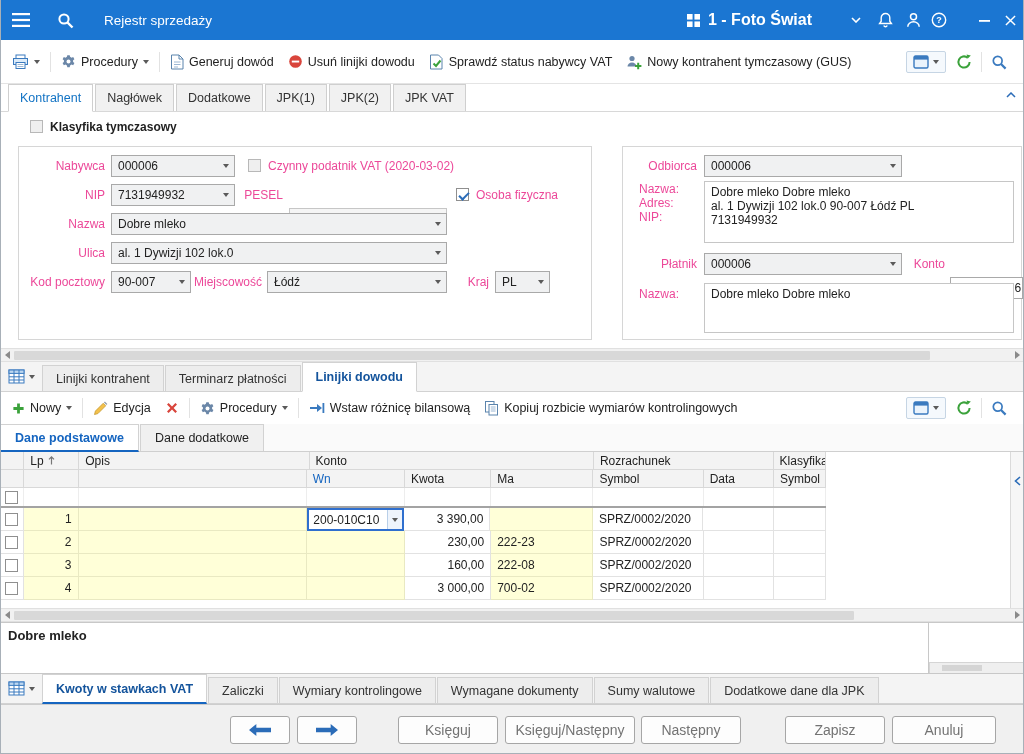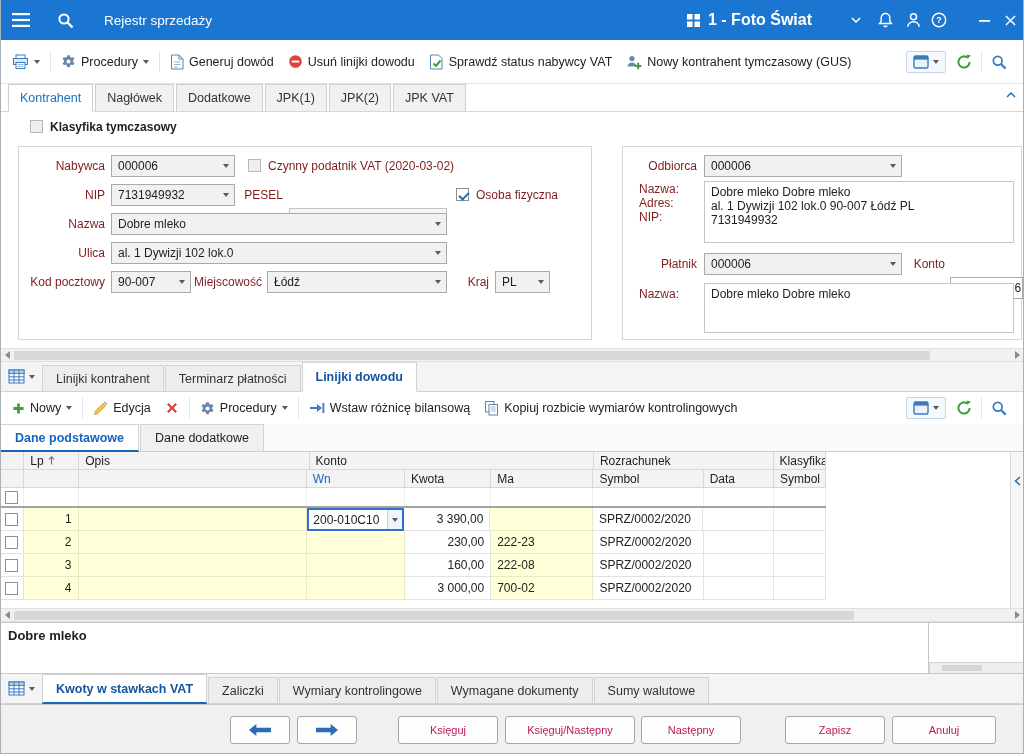--- a/index.html
+++ b/index.html
@@ -30,21 +30,21 @@
   #tabs1 { position:absolute; top:84px; left:0; width:1024px; height:28px; background:#fff; border-bottom:1px solid #d8d8d8; display:flex; align-items:flex-end; padding-left:8px; }
   .tab1 { height:27px; display:flex; align-items:center; padding:0 11px; background:#f1f1f1; border:1px solid #cfcfcf; border-bottom:none; margin-right:2px; font-size:12.5px; color:#333; cursor:pointer; }
   .tab1.active { background:#fff; color:#1273c4; height:28px; margin-bottom:-1px; border-bottom:1px solid #fff; }
   #tabs1-collapse { position:absolute; right:8px; top:8px; cursor:pointer; }
 
   
   #form { position:absolute; top:112px; left:0; width:1024px; height:236px; background:#fff; }
   .gbox { position:absolute; border:1px solid #d6d6d6; background:#fff; }
   #gb-left { left:18px; top:34px; width:574px; height:194px; }
   #gb-right { left:622px; top:34px; width:400px; height:194px; }
-  .flabel { position:absolute; height:22px; line-height:22px; text-align:right; color:#7f1d1d; white-space:nowrap; }
+  .flabel { position:absolute; height:22px; line-height:22px; text-align:right; color:#ec4899; white-space:nowrap; }
   .flabel.la { text-align:left; }
   .combo { position:absolute; height:22px; background:#f0f1f2; border:1px solid #a9a9a9; display:flex; align-items:center; cursor:pointer; }
   .combo .txt { flex:1; padding:0 6px; white-space:nowrap; overflow:hidden; }
   .combo .dd { width:16px; height:100%; display:flex; align-items:center; justify-content:center; }
   .inputbox { position:absolute; height:22px; line-height:20px; background:#fff; border:1px solid #a9a9a9; padding:0 6px; white-space:nowrap; overflow:hidden;margin-top:24px; }
   .inputbox.dis { background:#f5f5f5; border-color:#c6c6c6; }
   .infobox { position:absolute; background:#fff; border:1px solid #c6c6c6; padding:3px 6px; line-height:14px; overflow:hidden; }
   .cb { position:absolute; width:13px; height:13px; border:1px solid #8f8f8f; background:#fff; cursor:pointer; }
   .cb.dis { background:#efefef; border-color:#b8b8b8; }
   .cb.checked::after { content:""; position:absolute; left:1.5px; top:2.5px; width:8px; height:4px; border-left:2px solid #2b6cb8; border-bottom:2px solid #2b6cb8; transform:rotate(-45deg); }
@@ -103,21 +103,21 @@
 
   
   #desc { position:absolute; top:622px; left:0; width:1024px; height:52px; background:#fff; border-top:1px solid #c8c8c8; border-bottom:1px solid #c8c8c8; }
   #desc-text { position:absolute; left:8px; top:5px; font-weight:bold; font-size:13px; }
   #desc-div { position:absolute; left:928px; top:0; width:1px; height:100%; background:#c8c8c8; }
   #desc-mini { position:absolute; right:0; bottom:0; width:95px; height:11px; background:#efefef; border-top:1px solid #d5d5d5; border-left:1px solid #d5d5d5; }
   #desc-mini .thumb { position:absolute; left:12px; top:2px; width:40px; height:6px; background:#d5d5d5; }
 
   
   #footer { position:absolute; top:704px; left:0; width:1024px; height:50px; background:#f0f0f0; border-top:1px solid #cdcdcd; }
-  .fbtn { position:absolute; top:11px; height:28px; background:#fdfdfd; border:1px solid #a6a6a6; border-radius:3px; display:flex; align-items:center; justify-content:center; font-size:11px; color:#be185d; cursor:pointer; }
+  .fbtn { position:absolute; top:11px; height:28px; background:#fdfdfd; border:1px solid #a6a6a6; border-radius:3px; display:flex; align-items:center; justify-content:center; font-size:14px; color:#737373; cursor:pointer; }
 </style>
 </head>
 <body>
 
 <div class="frame"></div>
 
 <div id="titlebar">
   <div class="tb-ic" style="left:0;width:42px">
     <svg width="18" height="14" viewBox="0 0 18 14">
         <rect y="0" width="18" height="2.2" fill="#fff"></rect>
@@ -646,20 +646,21 @@
         <line x1="1" y1="7.8" x2="16" y2="7.8" stroke="#3a7abf"></line>
         <line x1="1" y1="11" x2="16" y2="11" stroke="#3a7abf"></line>
       </svg>
     <span class="carrow"></span>
   </div>
   <div class="stab active-ul">Kwoty w stawkach VAT</div>
   <div class="stab">Zaliczki</div>
   <div class="stab">Wymiary kontrolingowe</div>
   <div class="stab">Wymagane dokumenty</div>
   <div class="stab">Sumy walutowe</div>
+  <div class="stab">Dodatkowe dane dla JPK</div>
 </div>
 
 <div id="footer">
   <div class="fbtn" style="left:230px;width:60px">
     <span>
         <svg width="22" height="12" viewBox="0 0 24 13">
           <path d="M8 0L0 6.5 8 13V9h16V4H8z" fill="#2b6cb8"></path>
         </svg>
       </span>
   </div>

